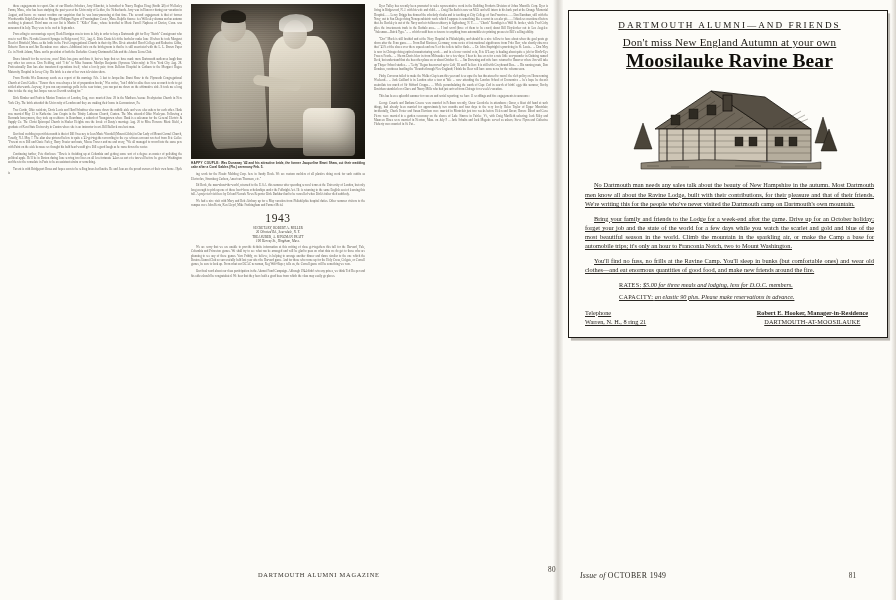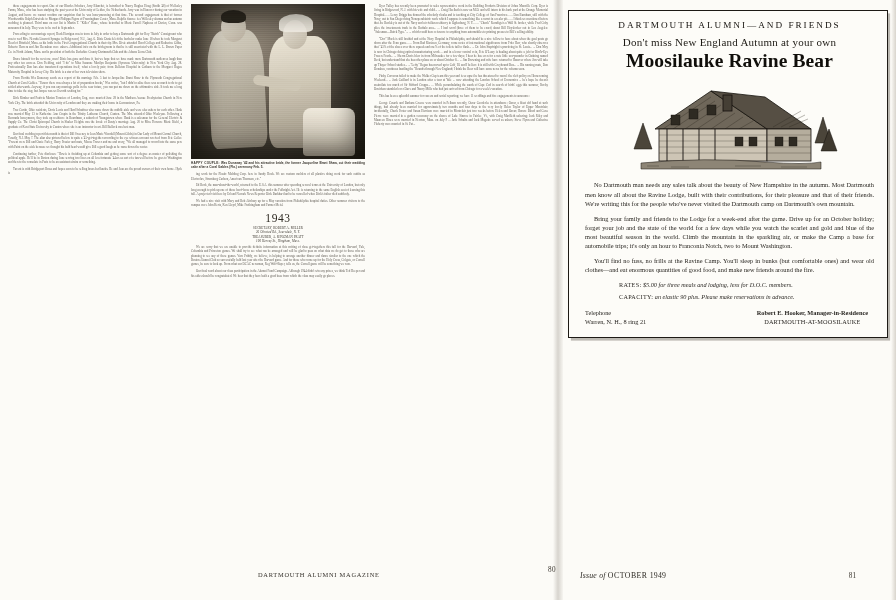--- a/index.html
+++ b/index.html
@@ -124,20 +124,21 @@
   
   .ad-wrap{position:relative;padding:6px 4px 0 8px;}
   .ad{
     position:relative;
     border:1.1px solid #1d1a15;
     background:#fdfcf8;
     padding:9px 13px 11px 16px;
     box-sizing:border-box;
     width:320px;
     box-shadow:2.5px 3px 0 -0.4px rgba(60,54,44,.33);
+    text-decoration:underline;
   }
   .ad-top{
     text-align:center;
     font-family:"Liberation Serif", serif;
     font-size:9.2px;letter-spacing:2.0px;color:#15120e;
     white-space:nowrap;
     margin-bottom:6px;
   }
   .ad-sub{
     text-align:center;font-size:11px;letter-spacing:.25px;color:#1d1a14;

